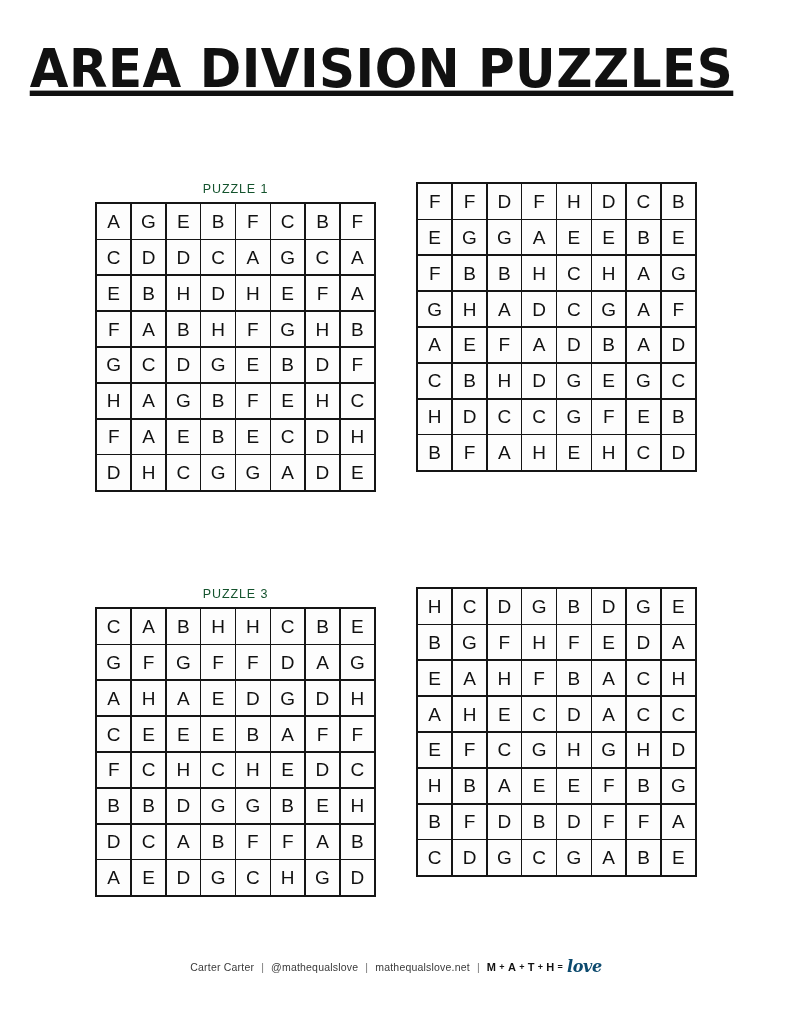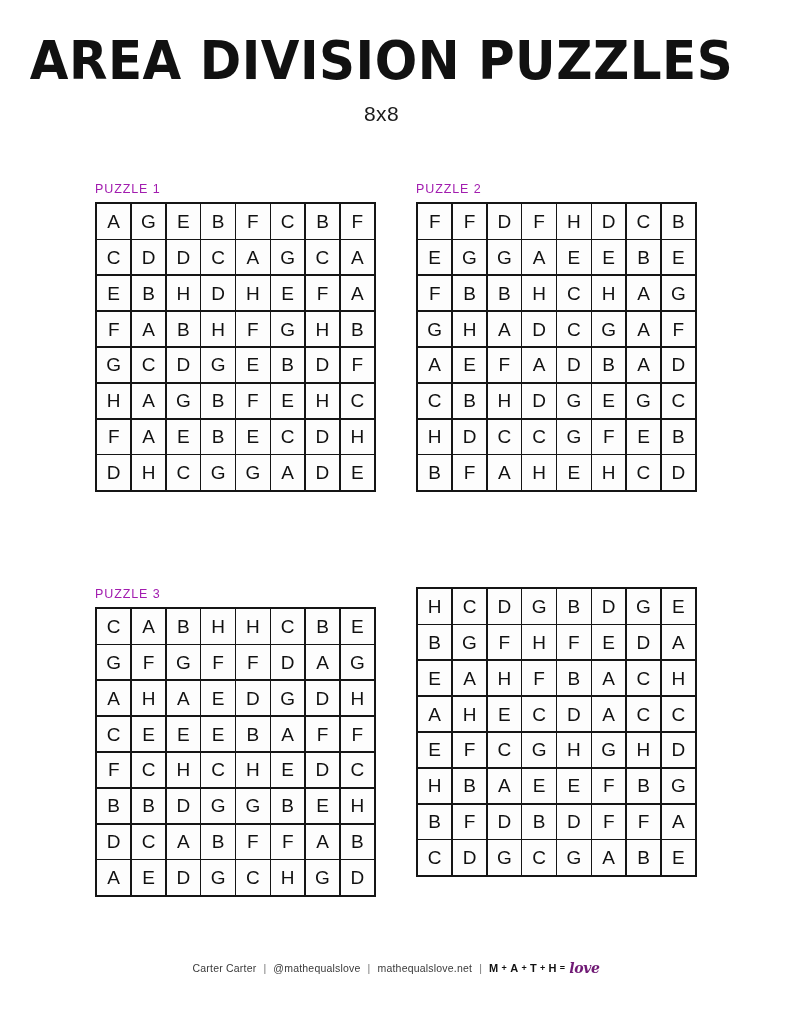--- a/index.html
+++ b/index.html
@@ -15,21 +15,22 @@
     font-family: "Liberation Sans", sans-serif;
     color: #111111;
     overflow: hidden;
     position: relative;
   }
 
   .page {
     width: 763px;
     height: 1024px;
     position: relative;
-    padding: 0;
+    padding: 8px;
+    text-decoration: underline;
   }
 
   
   .header {
     text-align: center;
     padding-top: 34px;
   }
   .main-title {
     font-family: "DejaVu Sans", sans-serif;
     font-weight: 700;
@@ -71,25 +72,25 @@
     display: flex;
     justify-content: center;
     gap: 40px;
   }
   .puzzle-row.second { margin-top: 95px; }
 
   .puzzle-block {
     width: 281px;
   }
   .puzzle-label {
-    text-align: left;
+    text-align: center;
     font-family: "Liberation Sans", sans-serif;
     font-size: 12.5px;
     letter-spacing: 0.9px;
-    color: #a21caf;
+    color: #14532d;
     margin-bottom: 6px;
     font-weight: 400;
   }
   .grid {
     width: 281px;
     height: 290px;
     display: grid;
     grid-template-columns: repeat(8, 1fr);
     grid-template-rows: repeat(8, 1fr);
     border: 2.2px solid #151515;
@@ -137,34 +138,33 @@
     color: #111111;
     font-size: 11px;
     letter-spacing: 0.3px;
   }
   .brand .plus { font-size: 9px; color: #111; }
   .brand .eq { font-size: 9px; color: #111; }
   .brand .love {
     font-family: "DejaVu Serif", serif;
     font-style: italic;
     font-weight: 700;
-    color: #701a75;
-    font-size: 14px;
+    color: #0c4a6e;
+    font-size: 16px;
     letter-spacing: -0.4px;
     margin-left: 1px;
   }
 </style>
 </head>
 <body>
 
 <div class="page">
 
   <div class="header">
     <h1 class="main-title">AREA DIVISION PUZZLES</h1>
-    <div class="subtitle">8x8</div>
   </div>
 
   <div class="puzzles">
 
     <div class="puzzle-row first">
 
       <div class="puzzle-block">
         <div class="puzzle-label">PUZZLE 1</div>
         <div class="grid">
             <div class="cell">A</div>
@@ -228,21 +228,20 @@
             <div class="cell">C</div>
             <div class="cell">G</div>
             <div class="cell">G</div>
             <div class="cell">A</div>
             <div class="cell">D</div>
             <div class="cell">E</div>
           </div>
       </div>
 
       <div class="puzzle-block">
-        <div class="puzzle-label">PUZZLE 2</div>
         <div class="grid">
             <div class="cell">F</div>
             <div class="cell">F</div>
             <div class="cell">D</div>
             <div class="cell">F</div>
             <div class="cell">H</div>
             <div class="cell">D</div>
             <div class="cell">C</div>
             <div class="cell">B</div>
             <div class="cell">E</div>

